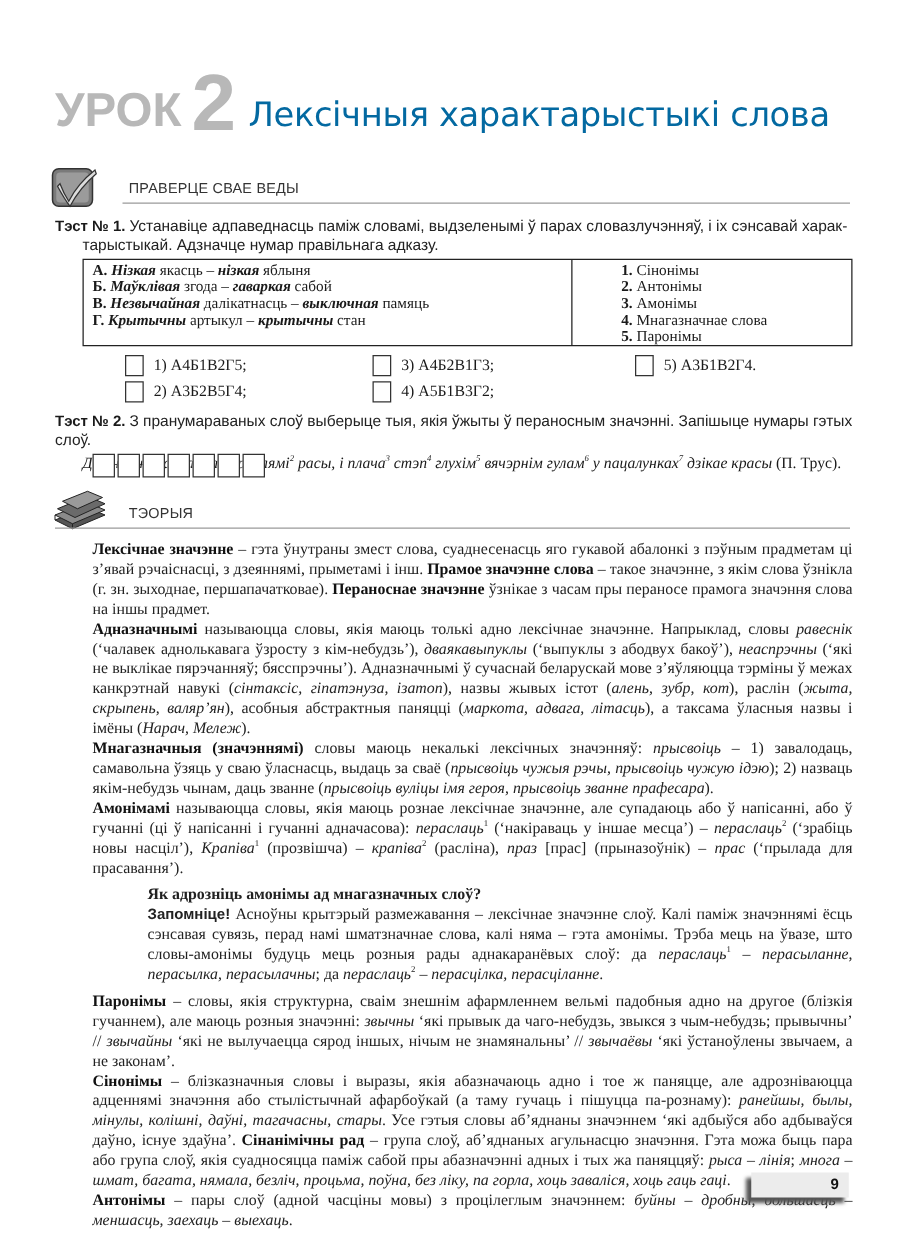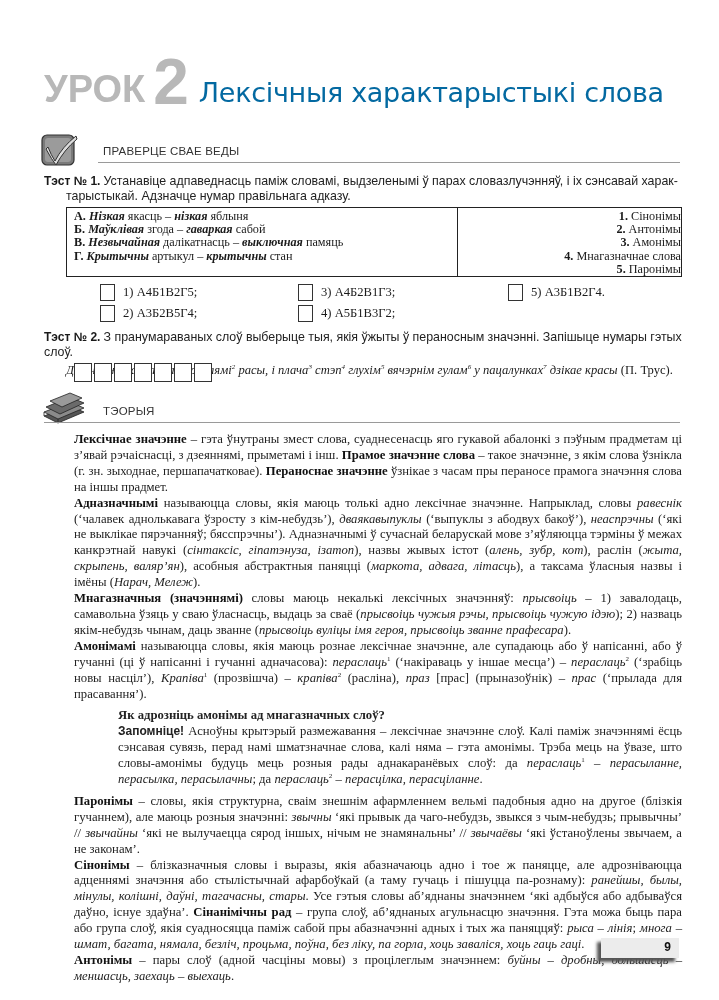--- a/index.html
+++ b/index.html
@@ -19,21 +19,21 @@
   .section .rule { position: absolute; left: 58px; right: 0; height: 1px; background: #9a9a9a; }
 
   
   .test-para { position: absolute; left: 44px; width: 640px; font-size: 12.6px; line-height: 15px; }
   .test-label { font-family: "Liberation Sans", sans-serif; font-weight: bold; font-size: 12px; }
   .test-text { font-family: "Liberation Sans", sans-serif; font-size: 12.4px; color: #222; }
   .indent2 { padding-left: 22px; }
 
   .match-table { position: absolute; left: 66px; top: 207px; width: 614px; height: 68px; border: 1.3px solid #222; display: flex; gap: 33px; }
   .match-left { width: 391px; border-right: 1.3px solid #222; padding: 2px 0 0 7px; box-sizing: border-box; }
-  .match-right { flex: 1; padding: 2px 0 0 6px; box-sizing: border-box; text-align: right; }
+  .match-right { flex: 1; padding: 2px 0 0 6px; box-sizing: border-box; }
   .mrow { font-family: "Liberation Serif", serif; font-size: 12.2px; line-height: 13.2px; white-space: nowrap; }
   .mrow b.l { font-weight: bold; }
   .mrow .bi { font-weight: bold; font-style: italic; }
 
   .options { position: absolute; left: 76px; top: 284px; width: 620px; height: 40px; }
   .opt { position: absolute; display: flex; align-items: center; font-family: "Liberation Serif", serif; font-size: 12.6px; padding-left: 24px; }
   .cbox { width: 13px; height: 15px; border: 1.2px solid #333; margin-right: 8px; background: #fff; cursor: pointer; }
 
   .answer-boxes { position: absolute; left: 74px; top: 363px; display: flex; }
   .answer-boxes .ab { width: 16px; height: 17px; border: 1.2px solid #333; margin-right: 2px; background: #fff; cursor: text; }

